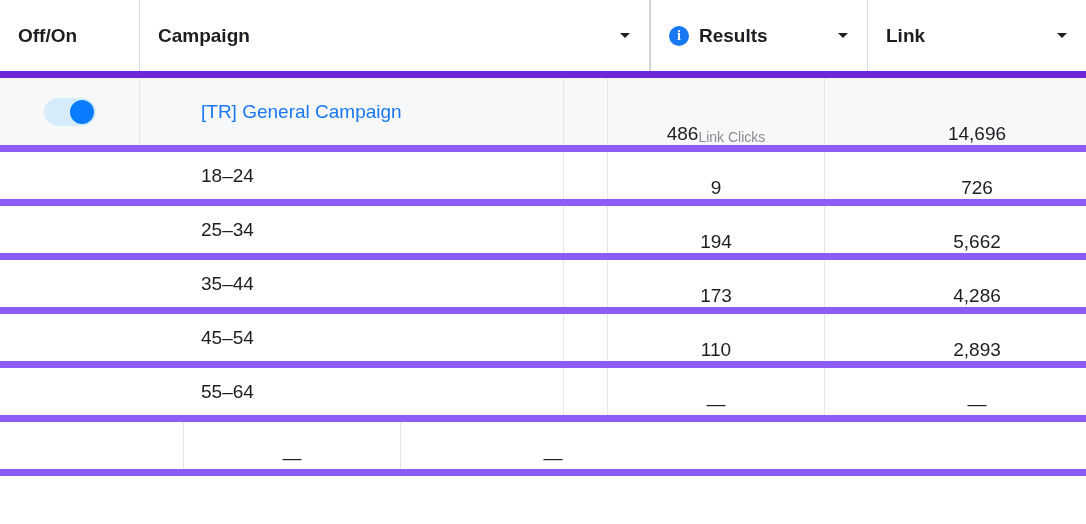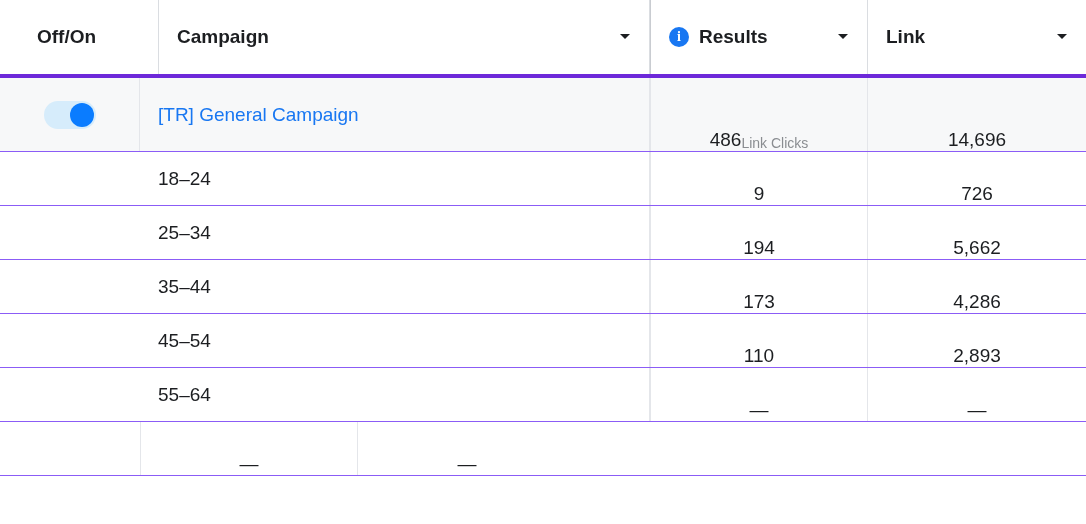--- a/index.html
+++ b/index.html
@@ -11,22 +11,21 @@
       color: #1c1e21;
     }
     .table {
       width: 1086px;
       border-collapse: separate;
       border-spacing: 0;
     }
     .header-row {
       display: flex;
       height: 78px;
-      border-bottom: 4px solid #6d28d9;
-      padding-left: 19px;
+      border-bottom: 7px solid #6d28d9;
     }
     .col-toggle { width: 140px; flex-shrink: 0; }
     .col-campaign { flex: 1; min-width: 0; }
     .col-results { width: 218px; flex-shrink: 0; }
     .col-reach { width: 218px; flex-shrink: 0; }
 
     .header-cell {
       display: flex;
       align-items: center;
       padding: 0 18px;
@@ -52,21 +51,22 @@
       display: inline-flex;
       align-items: center;
       justify-content: center;
       margin-right: 10px;
       font-style: normal;
       font-family: Georgia, serif;
     }
 
     .row {
       display: flex;
-      border-bottom: 1px solid #8b5cf6;
+      border-bottom: 7px solid #8b5cf6;
+      gap: 43px;
     }
     .row.summary {
       background: #f7f8f9;
       height: 74px;
     }
     .row.sub {
       height: 54px;
     }
     .cell {
       display: flex;

